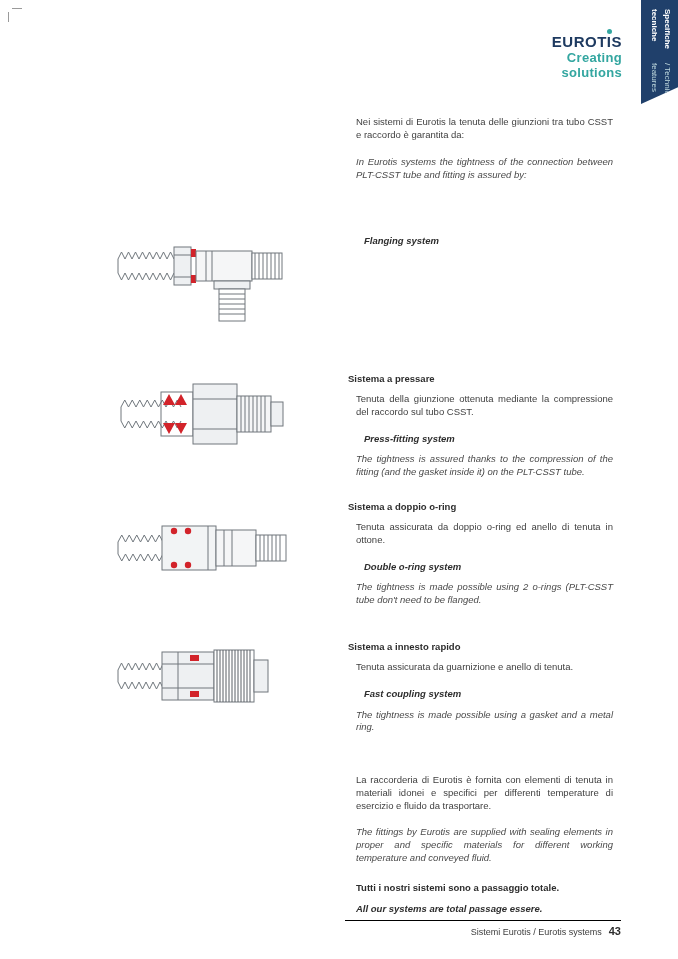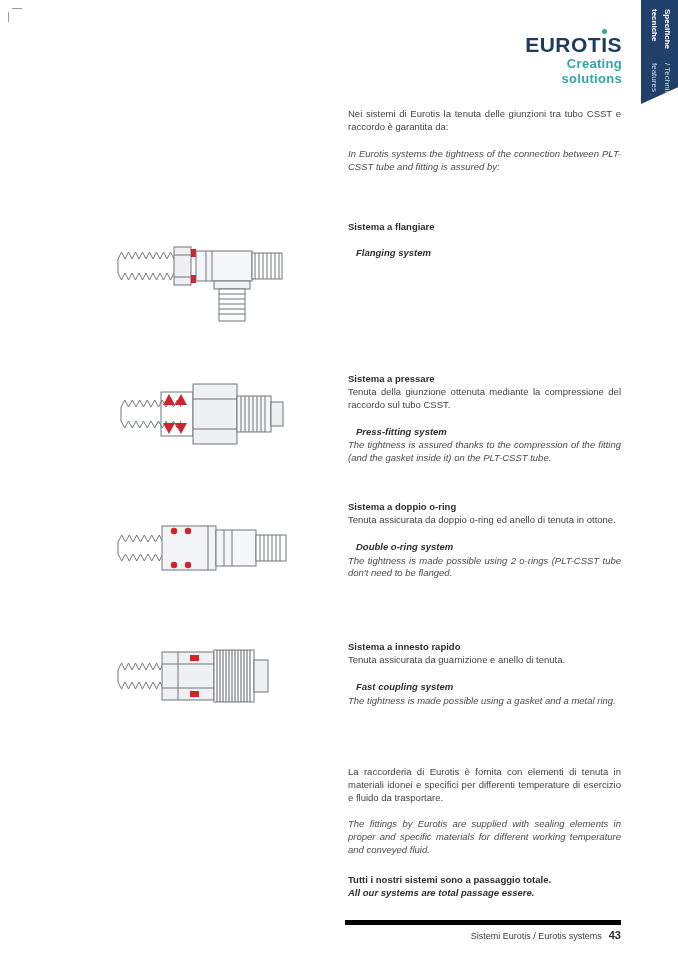--- a/index.html
+++ b/index.html
@@ -4,47 +4,47 @@
 <style>
   html,body{margin:0;padding:0;background:#fff;}
   .page{
     position:relative;width:678px;height:959px;background:#ffffff;overflow:hidden;
     font-family:"Liberation Sans",sans-serif;color:#3c3c3c;
   }
   
   .crop{position:absolute;background:#9a9a9a;}
   
   .logo{position:absolute;left:520px;top:34px;width:102px;text-align:right;}
-  .brand{font-size:21px;font-weight:bold;color:#1e3a60;letter-spacing:.5px;line-height:1;}
+  .brand{font-size:15px;font-weight:bold;color:#1e3a60;letter-spacing:.5px;line-height:1;}
   .brand-i{position:relative;display:inline-block;}
   .brand-i::after{content:"";position:absolute;left:50%;top:-5px;width:5px;height:5px;margin-left:-2.5px;border-radius:50%;background:#33a6a0;}
   .tagline{font-size:13px;color:#33a6a0;margin-top:1px;letter-spacing:.3px;font-weight:bold;}
   
   .side-tab{
     position:absolute;right:0;top:0;width:37px;height:104px;background:#20406b;
     clip-path:polygon(0 0,100% 0,100% 84%,0 100%);
   }
   .side-tab-inner{writing-mode:vertical-rl;padding-top:9px;height:100%;display:flex;justify-content:flex-start;margin-left:6px;}
   .tab1{font-size:8px;font-weight:bold;color:#ffffff;line-height:1.6;}
   .tab2{font-size:8px;color:#bfd9de;line-height:1.6;}
   
   .textcol{position:absolute;left:348px;width:273px;}
-  .textcol p{margin:0;font-size:9.5px;line-height:1.35;text-align:justify;}
+  .textcol p{margin:8px;font-size:9.5px;line-height:1.35;text-align:justify;}
   .body-it{color:#3f3f3f;}
   .en{font-style:italic;color:#4a4a4a;}
   h3.t-it{margin:0 0 1px 0;font-size:9.5px;font-weight:bold;color:#2d2d2d;line-height:1.3;}
-  h4.t-en{margin:14px 0 1px 8px;font-size:9.5px;font-weight:bold;font-style:italic;color:#2d2d2d;line-height:1.3;}
+  h4.t-en{margin:14px 0 1px 16px;font-size:9.5px;font-weight:bold;font-style:italic;color:#2d2d2d;line-height:1.3;}
   .bold-it{font-weight:bold;color:#2d2d2d;text-align:left !important;}
   .bold-en{font-weight:bold;font-style:italic;color:#2d2d2d;text-align:left !important;}
   
   .diagram{position:absolute;}
   .diagram svg{display:block;}
   
   .footer{
-    position:absolute;left:345px;top:920px;width:276px;border-top:5px solid #000000;
+    position:absolute;left:345px;top:920px;width:276px;border-top:1px solid #000000;
     display:flex;justify-content:flex-end;align-items:baseline;gap:7px;padding-top:4px;
   }
   .footer-label{font-size:9px;color:#3c3c3c;}
   .footer-page{font-size:11px;font-weight:bold;color:#2d2d2d;}
 </style>
 </head>
 <body>
 
 <div class="page">
 
@@ -90,21 +90,20 @@
         <path d="M94 25 V55 M100 25 V55" fill="none"></path>
         <rect x="140" y="27" width="30" height="26" fill="#ffffff"></rect>
         <path d="M143 27 v26 M147 27 v26 M151 27 v26 M155 27 v26 M159 27 v26 M163 27 v26 M167 27 v26" fill="none"></path>
         <rect x="102" y="55" width="36" height="8" fill="#eef0f2"></rect>
         <rect x="107" y="63" width="26" height="32" fill="#ffffff"></rect>
         <path d="M107 68 h26 M107 73 h26 M107 78 h26 M107 83 h26 M107 88 h26" fill="none"></path>
       </g>
     </svg>
   </div>
   <section class="textcol" style="top:221px">
-    <h3 class="t-it">Sistema a flangiare</h3>
     <h4 class="t-en en">Flanging system</h4>
   </section>
 
   <div class="diagram" style="left:115px;top:372px;">
     <svg width="200" height="85" viewBox="0 0 200 85">
       <g stroke="#70777d" stroke-width="1" fill="none">
         <path d="m6 35 3.75-7 3.75 7 3.75-7 3.75 7 3.75-7 3.75 7 3.75-7 3.75 7 3.75-7 3.75 7 3.75-7 3.75 7 3.75-7 3.75 7 3.75-7 3.75 7"></path>
         <path d="m6 49 3.75 7 3.75-7 3.75 7 3.75-7 3.75 7 3.75-7 3.75 7 3.75-7 3.75 7 3.75-7 3.75 7 3.75-7 3.75 7 3.75-7 3.75 7 3.75-7"></path>
         <path d="M6 35 V49"></path>
       </g>

